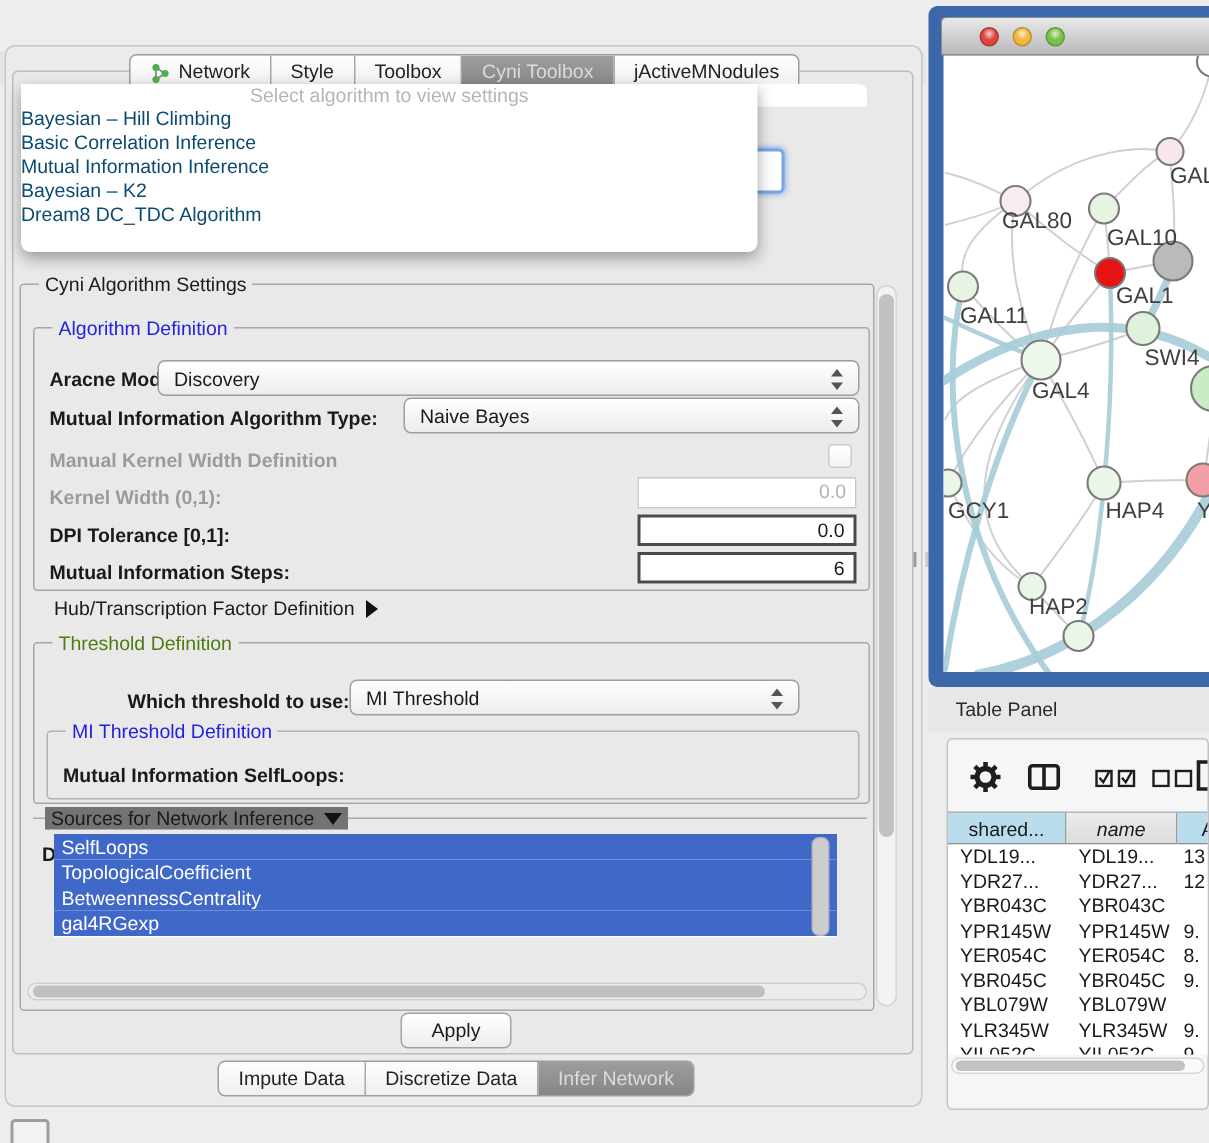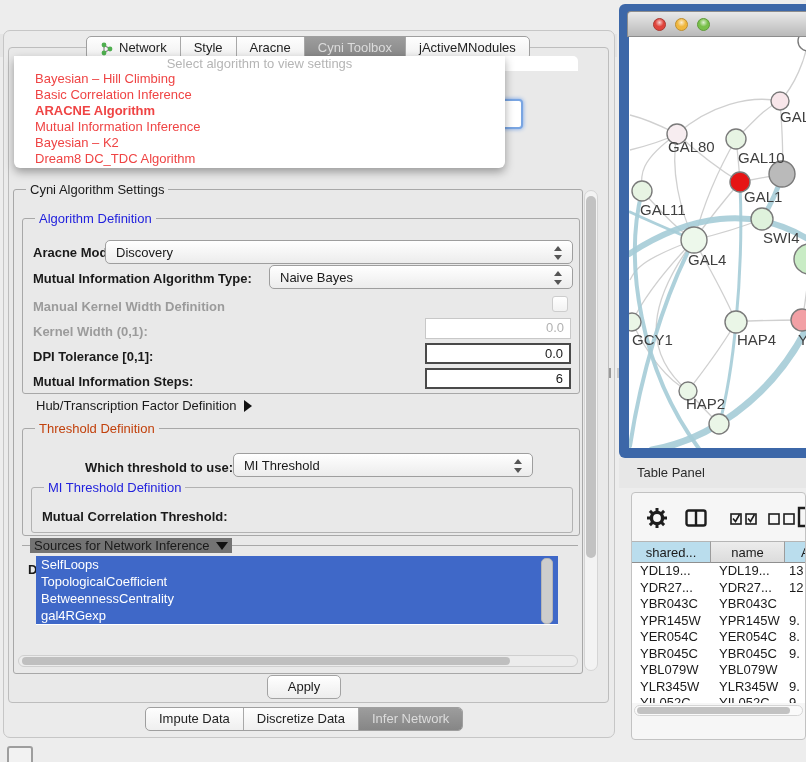--- a/index.html
+++ b/index.html
@@ -23,28 +23,28 @@
   #top-tabs{left:86px;top:36px;}
   #bottom-tabs{left:145px;top:707px;}
   .net-ico{width:14px;height:14px;margin-right:5px;display:inline-block;}
 
   
   #dd-editor-strip{left:14px;top:56px;width:564px;height:15px;background:#fff;border-radius:5px 5px 0 0;z-index:56;}
   #combo-fragment{left:501px;top:99px;width:18px;height:26px;background:#fff;border:2px solid #79a5e2;border-radius:4px;box-shadow:0 0 4px #6f9fe8;z-index:57;}
   #dd-popup{left:14px;top:56px;width:491px;height:112px;background:#fff;z-index:60;border-radius:0 0 6px 6px;
             box-shadow:0 4px 10px rgba(0,0,0,.35);}
   #dd-prompt{height:15px;line-height:15px;text-align:center;color:#b5b5b5;}
-  .dd-item{height:16px;line-height:16px;padding-left:21px;color:#ef4444;}
+  .dd-item{height:16px;line-height:16px;padding-left:0;color:#0c4a6e;}
   .dd-item.bold{font-weight:bold;}
 
   
   .group{position:absolute;border:1px solid #a8a8a8;border-radius:3px;}
   .group-label{position:absolute;top:-8px;left:12px;background:#e9e9e9;padding:0 4px;line-height:15px;white-space:nowrap;}
   .t-blue{color:#2222dd;}
-  .t-green{color:#c2410c;}
+  .t-green{color:#4d7c0f;}
   .lbl{position:absolute;font-weight:bold;white-space:nowrap;}
   .lbl.dis{color:#9b9b9b;}
 
   
   .combo{position:absolute;height:24px;border:1px solid #9e9e9e;border-radius:5px;background:linear-gradient(#ffffff,#ececec);box-sizing:border-box;}
   .combo .val{position:absolute;left:10px;top:3px;line-height:17px;}
   .stepper{position:absolute;right:9px;top:4px;width:9px;height:16px;}
   .stepper:before,.stepper:after{content:"";position:absolute;left:0;border-left:4.5px solid transparent;border-right:4.5px solid transparent;}
   .stepper:before{top:1px;border-bottom:5px solid #555;}
   .stepper:after{bottom:1px;border-top:5px solid #555;}
@@ -87,21 +87,21 @@
 
   
   #table-titlebar{left:619px;top:458px;width:187px;height:30px;background:#e7e7e7;}
   #table-title{left:18px;top:7px;color:#2b2b2b;}
   #table-container{left:631px;top:492px;width:175px;height:248px;background:#f6f6f6;border:1px solid #c2c2c2;border-radius:4px;overflow:hidden;box-sizing:border-box;}
   .tb-ico{position:absolute;top:14px;}
   #tbl-head{position:absolute;left:0;top:48px;width:240px;height:22px;display:flex;}
   .hcell{box-sizing:border-box;border-right:1px solid #9c9c9c;border-bottom:1px solid #8f8f8f;border-top:1px solid #b5b5b5;
          text-align:center;line-height:21px;overflow:hidden;white-space:nowrap;}
   .hcell.hl{background:#badded;}
-  .hcell.gr{background:linear-gradient(#ececec,#dcdcdc);}
+  .hcell.gr{background:linear-gradient(#ececec,#dcdcdc);font-style:italic;}
   .hcell:nth-child(1){width:79px;}
   .hcell:nth-child(2){width:74px;}
   .hcell:nth-child(3){width:87px;text-align:left;padding-left:16px;}
   #tbl-body{position:absolute;left:0;top:70px;width:240px;height:140px;overflow:hidden;background:#fff;}
   .trow{display:flex;height:16.5px;line-height:16.5px;}
   .tcell{overflow:hidden;white-space:nowrap;}
   .tcell:nth-child(1){width:71px;padding-left:8px;}
   .tcell:nth-child(2){width:66px;padding-left:8px;}
   .tcell:nth-child(3){width:60px;padding-left:4px;}
   #tbl-hscroll{position:absolute;left:2px;top:212px;width:169px;height:11px;background:#fafafa;border:1px solid #d5d5d5;border-radius:6px;box-sizing:border-box;}
@@ -131,21 +131,21 @@
           <circle cx="4" cy="3" r="2.4" fill="#4faf4f"></circle>
           <circle cx="10" cy="7" r="2.4" fill="#4faf4f"></circle>
           <circle cx="4" cy="11" r="2.4" fill="#4faf4f"></circle>
         </svg></span>
       <span>Network</span>
     </div>
     <div class="seg">
       <span>Style</span>
     </div>
     <div class="seg">
-      <span>Aracne</span>
+      <span>Toolbox</span>
     </div>
     <div class="seg sel">
       <span>Cyni Toolbox</span>
     </div>
     <div class="seg">
       <span>jActiveMNodules</span>
     </div>
   </div>
 
 <div class="group" id="grp-settings" style="left:13px;top:189px;width:568px;height:483px;">
@@ -180,21 +180,21 @@
 
 <div class="group" id="grp-threshold" style="left:22px;top:428px;width:556px;height:106px;">
   <span class="group-label t-green">Threshold Definition</span>
   <span class="lbl" style="left:62px;top:31px;">Which threshold to use:</span>
   <div class="combo" style="left:210px;top:24px;width:300px;">
     <span class="val">MI Threshold</span>
     <span class="stepper"></span>
   </div>
   <div class="group" style="left:8px;top:58px;width:540px;height:44px;border-color:#b2b2b2;">
     <span class="group-label t-blue">MI Threshold Definition</span>
-    <span class="lbl" style="left:10px;top:21px;">Mutual Correlation Threshold:</span>
+    <span class="lbl" style="left:10px;top:21px;">Mutual Information SelfLoops:</span>
   </div>
 </div>
 
 <div class="abs" id="grp-sources" style="left:22px;top:545px;width:556px;height:118px;border-top:1px solid #a8a8a8;">
   <span style="position:absolute;top:-8px;left:8px;background:#737373;padding:0 4px;">
     <span>Sources for Network Inference</span><span class="arr-down"></span>
   </span>
 </div>
 <span class="lbl abs" style="left:28px;top:562px;">Data Attributes</span>
 <div class="abs" id="attr-list">
@@ -228,21 +228,20 @@
     </div>
   </div>
 
 <div class="abs" id="dd-editor-strip"></div>
 <div class="abs" id="combo-fragment"></div>
 <div class="abs" id="dd-popup">
   <div id="dd-prompt">Select algorithm to view settings</div>
   <div id="dd-list">
       <div class="dd-item">Bayesian – Hill Climbing</div>
       <div class="dd-item">Basic Correlation Inference</div>
-      <div class="dd-item bold">ARACNE Algorithm</div>
       <div class="dd-item">Mutual Information Inference</div>
       <div class="dd-item">Bayesian – K2</div>
       <div class="dd-item">Dream8 DC_TDC Algorithm</div>
     </div>
 </div>
 
 <div class="abs" id="splitter-grip"></div>
 
 <div class="abs" id="net-window">
   <div class="abs" id="net-titlebar">

